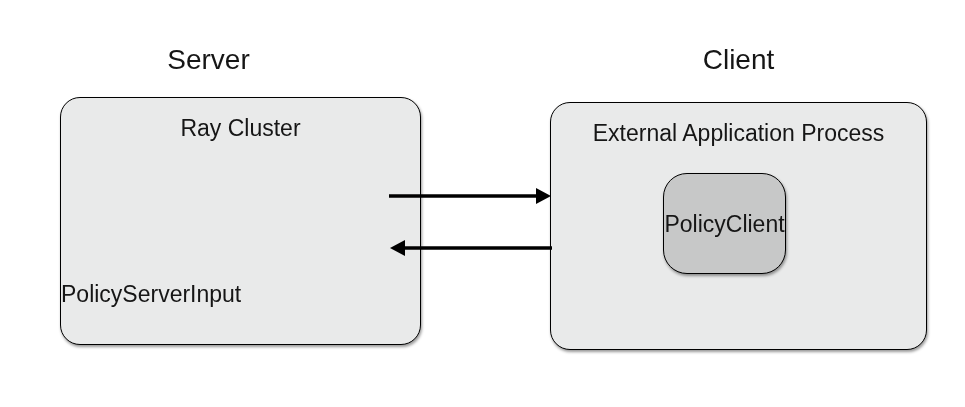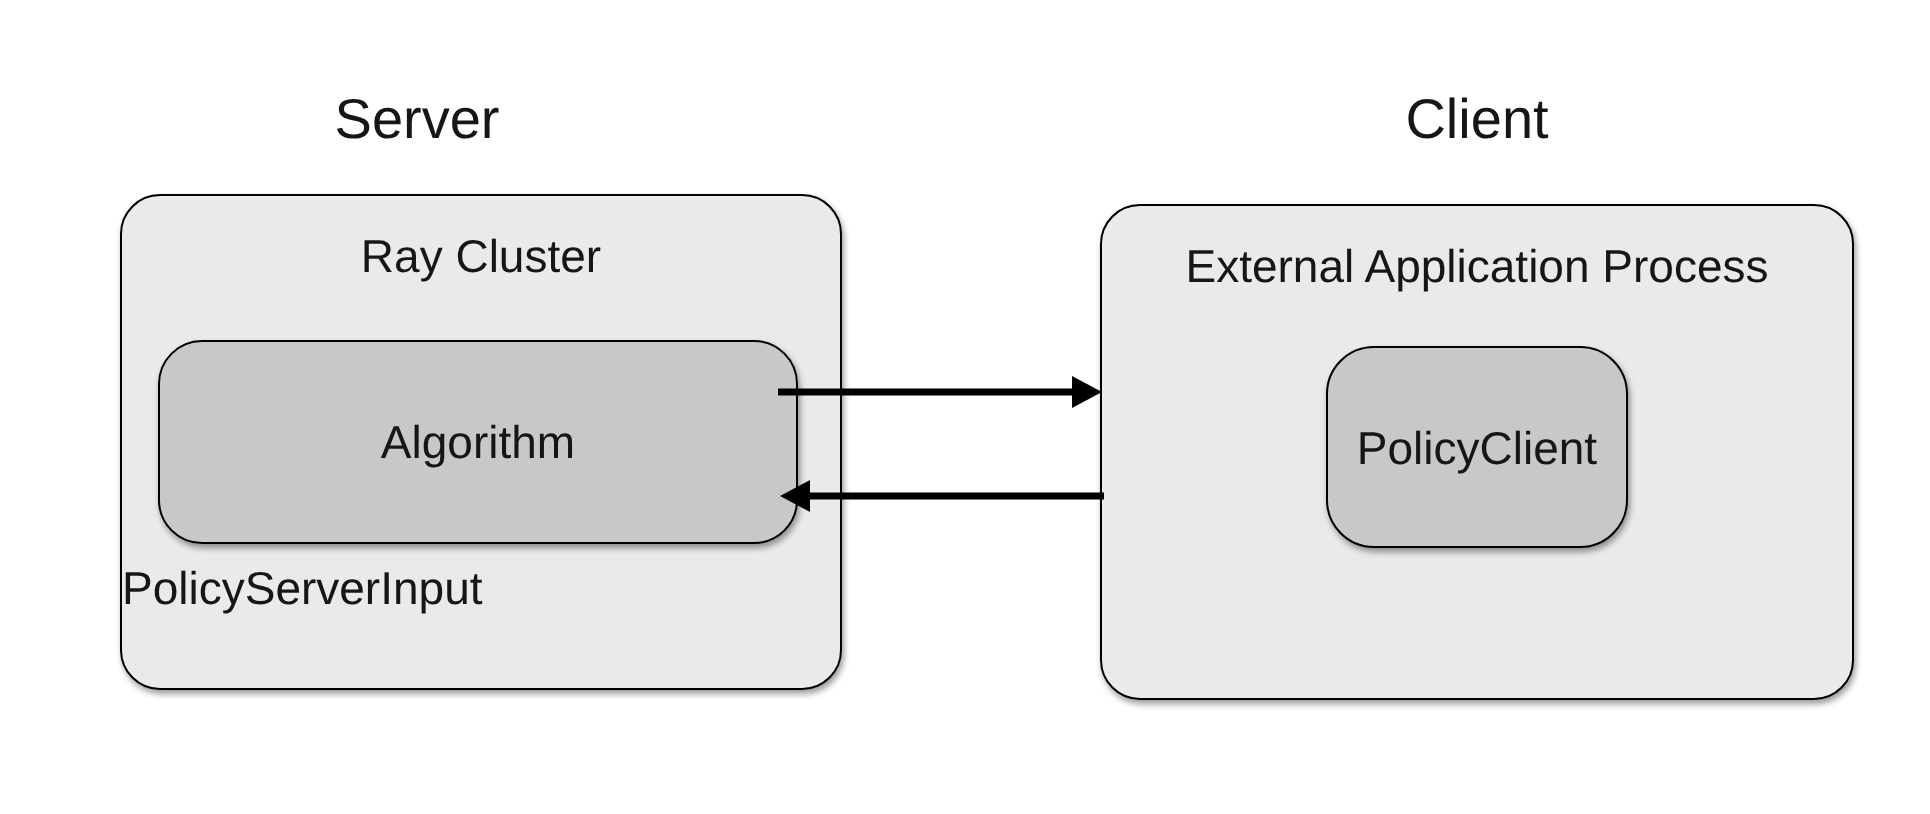--- a/index.html
+++ b/index.html
@@ -64,43 +64,40 @@
     border: 1.5px solid var(--border, #000000);
     border-radius: 22px;
     box-shadow: 1px 2px 3px rgba(0,0,0,0.40);
     display: flex;
     align-items: center;
     justify-content: center;
     font-size: 23px;
     line-height: 28px;
   }
   .algorithm-box     { left: 18px;  top: 72px; width: 320px; height: 102px; }
-  .policy-client-box { left: 112px; top: 70px; width: 151px; height: 101px; border-radius: 24px; }
+  .policy-client-box { left: 112px; top: 70px; width: 123px; height: 101px; border-radius: 24px; }
 
   .arrows-layer {
     position: absolute;
     left: 0;
     top: 0;
     pointer-events: none;
   }
 </style>
 </head>
 <body>
 
 <div class="canvas">
 
   <div class="group-title server-title">Server</div>
 
   <div class="group-title client-title">Client</div>
 
   <div class="outer-box server-box">
     <div class="outer-label">Ray Cluster</div>
-    <div class="inner-box algorithm-box">
-      <span>Algorithm</span>
-    </div>
     <div class="bottom-label">PolicyServerInput</div>
   </div>
 
   <div class="outer-box client-box">
     <div class="outer-label">External Application Process</div>
     <div class="inner-box policy-client-box">
       <span>PolicyClient</span>
     </div>
   </div>
 

